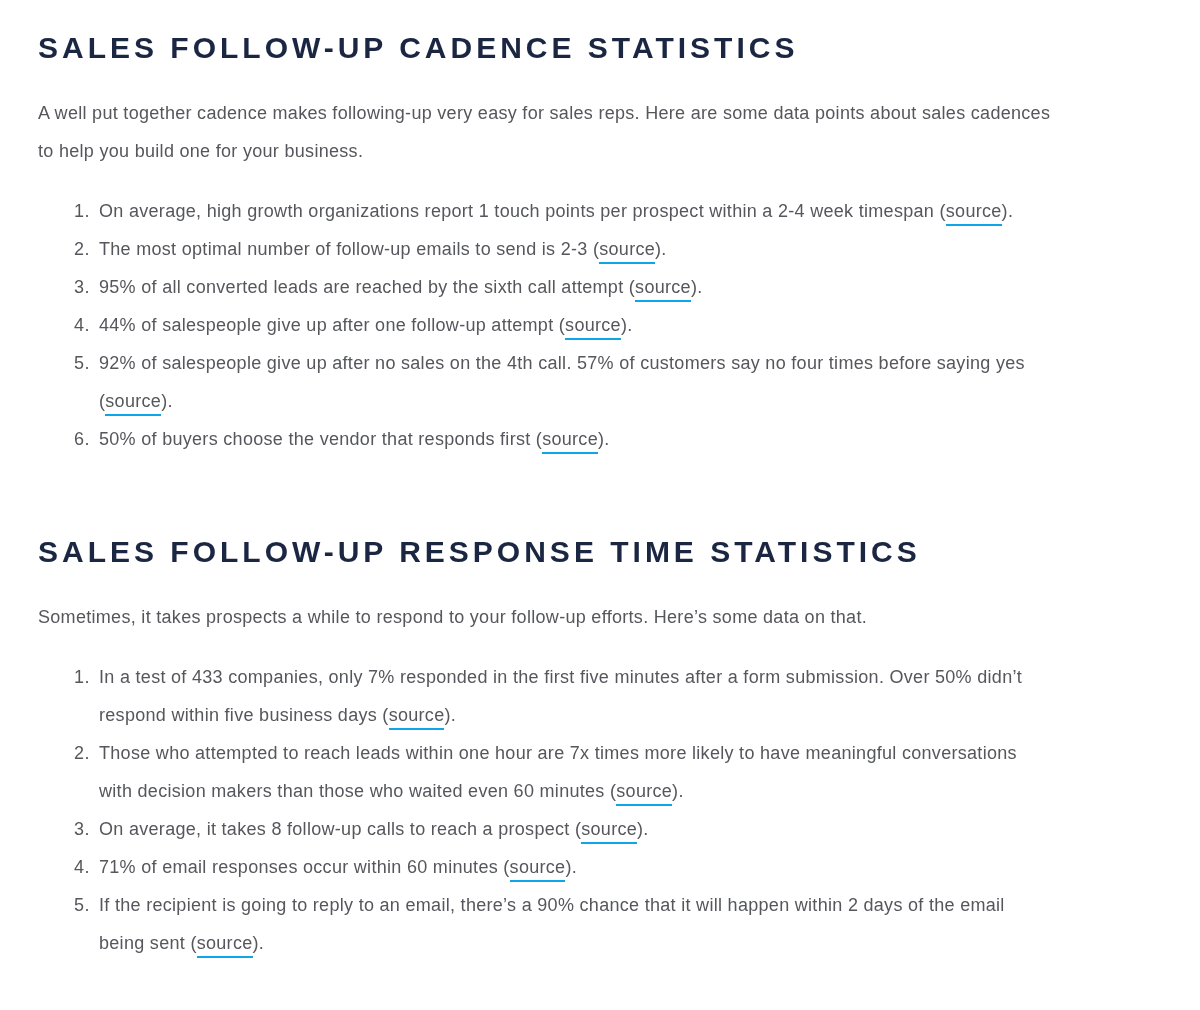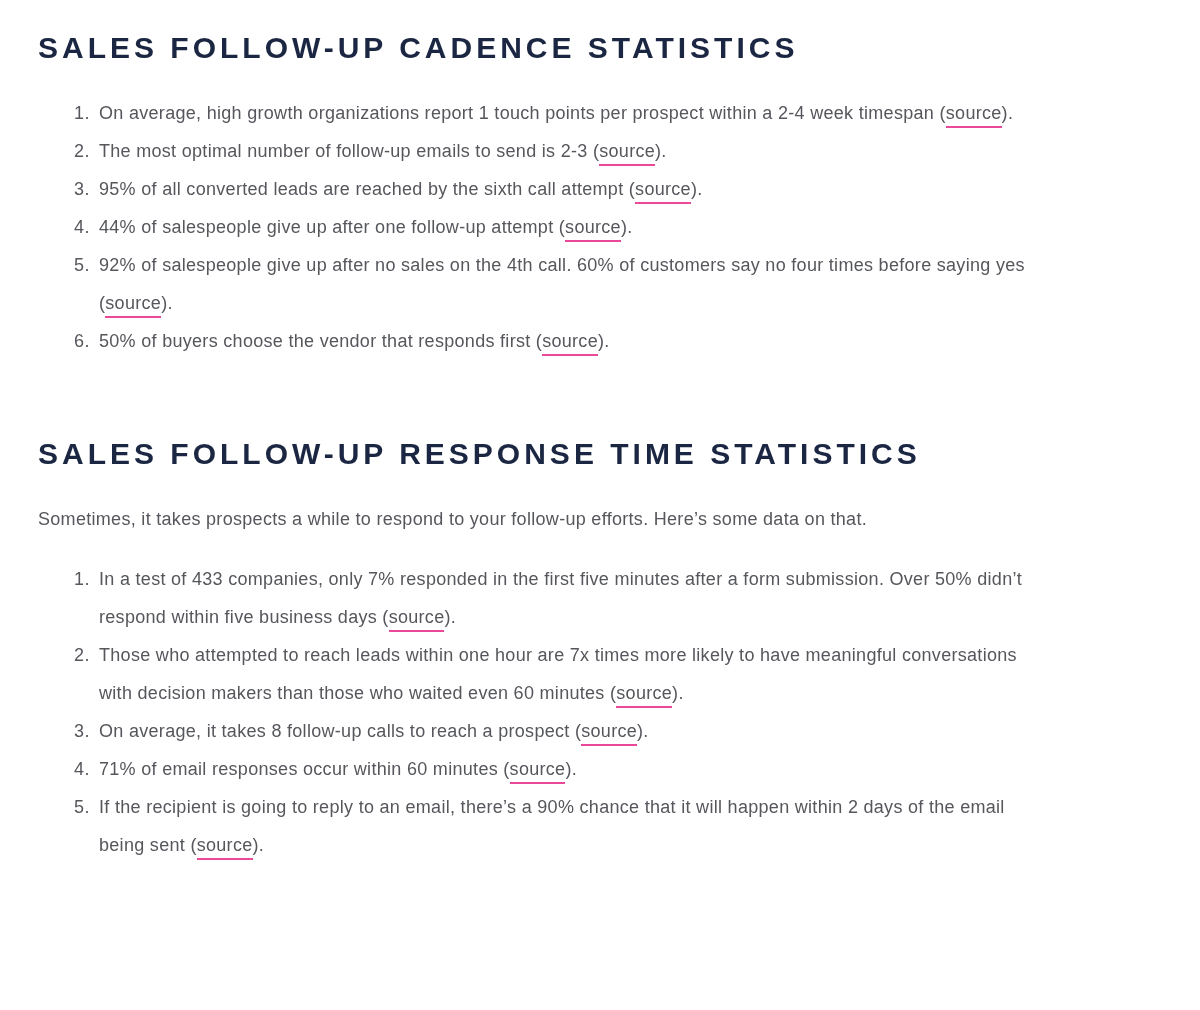--- a/index.html
+++ b/index.html
@@ -40,51 +40,52 @@
     box-sizing: border-box;
     max-width: 1000px;
   }
   .stat-list li {
     line-height: 38px;
     padding-left: 4px;
   }
   .source {
     color: inherit;
     text-decoration: none;
-    border-bottom: 2px solid #ec4899;
+    border-bottom: 2px solid #0ea5e9;
     padding-bottom: 3px;
     cursor: pointer;
   }
 </style>
 </head>
 <body>
 
 <main class="page">
 
   <section class="section">
     <h2 class="section-heading">SALES FOLLOW-UP CADENCE STATISTICS</h2>
+    <p class="intro">A well put together cadence makes following-up very easy for sales reps. Here are some data points about sales cadences to help you build one for your business.</p>
     <ol class="stat-list">
       <li>
         <span>On average, high growth organizations report 1 touch points per prospect within a 2-4 week timespan</span>
         <span>(</span><a href="#" class="source">source</a><span>).</span>
       </li>
       <li>
         <span>The most optimal number of follow-up emails to send is 2-3</span>
         <span>(</span><a href="#" class="source">source</a><span>).</span>
       </li>
       <li>
         <span>95% of all converted leads are reached by the sixth call attempt</span>
         <span>(</span><a href="#" class="source">source</a><span>).</span>
       </li>
       <li>
         <span>44% of salespeople give up after one follow-up attempt</span>
         <span>(</span><a href="#" class="source">source</a><span>).</span>
       </li>
       <li>
-        <span>92% of salespeople give up after no sales on the 4th call. 60% of customers say no four times before saying yes</span>
+        <span>92% of salespeople give up after no sales on the 4th call. 57% of customers say no four times before saying yes</span>
         <span>(</span><a href="#" class="source">source</a><span>).</span>
       </li>
       <li>
         <span>50% of buyers choose the vendor that responds first</span>
         <span>(</span><a href="#" class="source">source</a><span>).</span>
       </li>
     </ol>
   </section>
 
   <section class="section">

